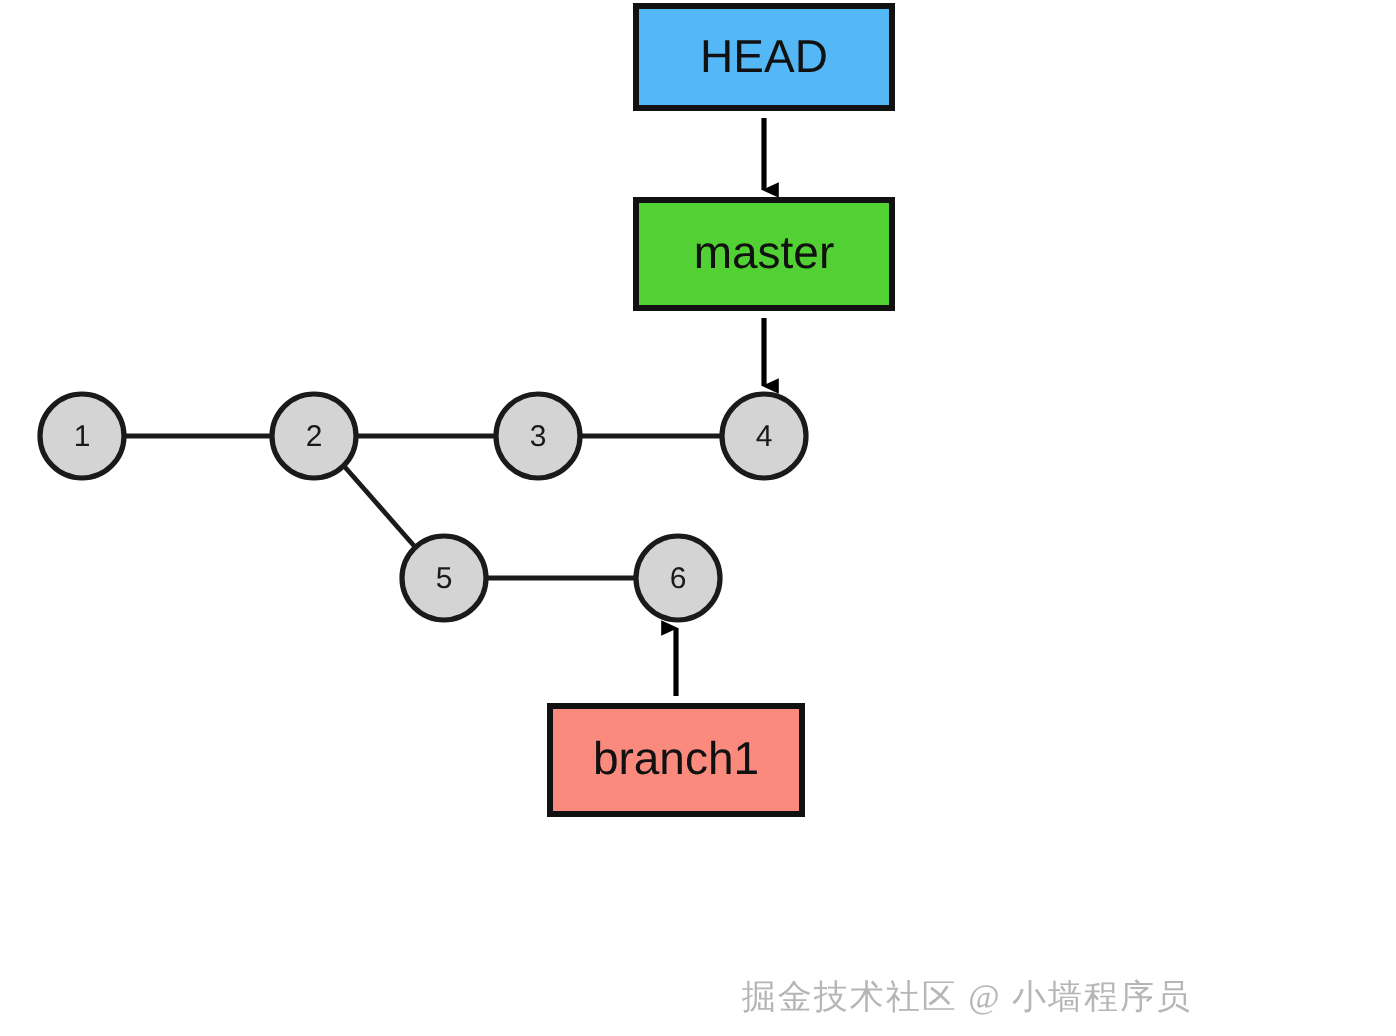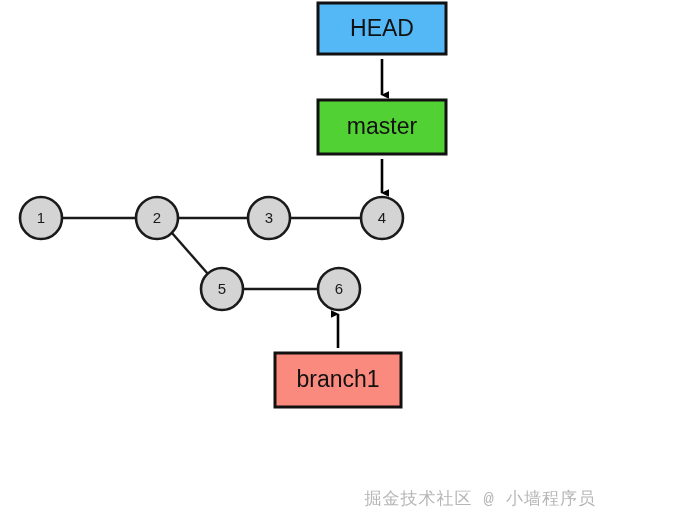--- a/index.html
+++ b/index.html
@@ -37,21 +37,21 @@
     font-family: "Liberation Sans", sans-serif;
     font-size: 15px;
     fill: #1a1a1a;
     text-anchor: middle;
     dominant-baseline: middle;
   }
   .watermark {
     position: absolute;
     right: 10px;
     bottom: 8px;
-    font-family: Liberation Mono, monospace;
+    font-family: Liberation Serif, serif;
     font-size: 17px;
     color: #b6b6b6;
     letter-spacing: 1px;
     white-space: nowrap;
     user-select: none;
   }
   .edge-line {
     stroke: #1a1a1a;
     stroke-width: 2.4;
     fill: none;

